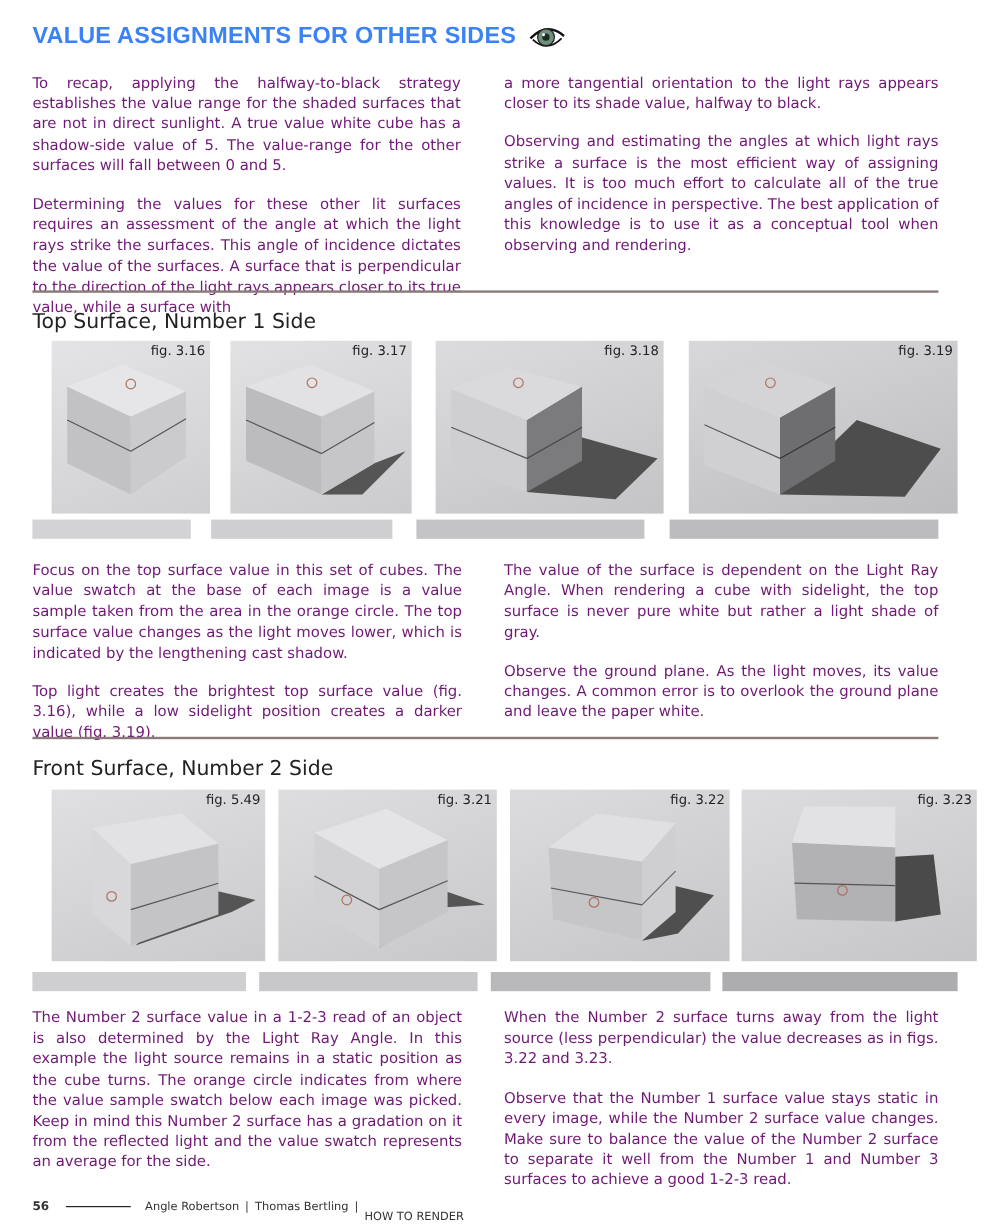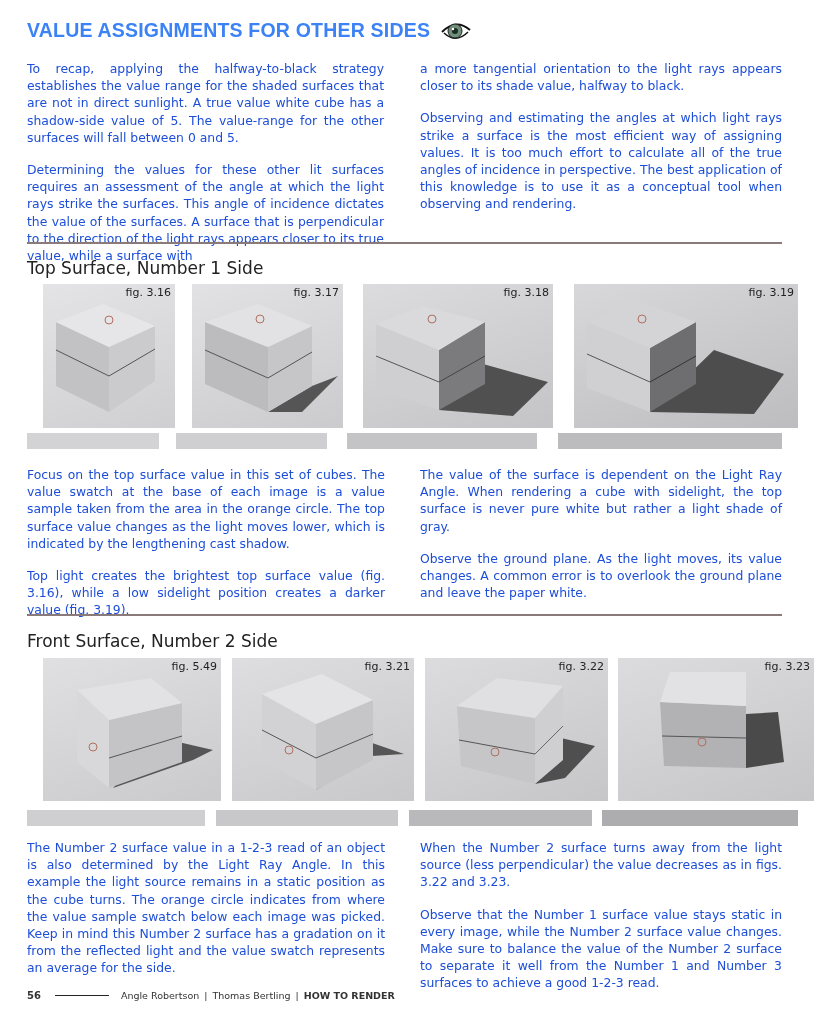--- a/index.html
+++ b/index.html
@@ -1,32 +1,32 @@
 <!DOCTYPE html>
 <html><head>
 <meta charset="utf-8">
 <style>
   html,body{margin:0;padding:0;background:#fff;}
   body{width:829px;height:1024px;position:relative;overflow:hidden;font-family:"DejaVu Sans","Liberation Sans",sans-serif;color:#222;}
   .title{position:absolute;left:27px;top:19px;font-family:"Liberation Sans",sans-serif;font-weight:bold;font-size:19.5px;letter-spacing:0.2px;color:#3b82f6;display:flex;align-items:center;gap:10px;}
   .eye{width:32px;height:22px;display:inline-block;}
-  .col{position:absolute;font-size:12.4px;line-height:17.2px;text-align:justify;color:#1d4ed8;}
+  .col{position:absolute;font-size:12.4px;line-height:17.2px;text-align:justify;color:#701a75;}
   .col p{margin:0 0 15px 0;}
   .rule{position:absolute;left:27px;width:755px;height:2px;background:#8a7a7a;}
   .section-h{position:absolute;left:27px;font-size:17px;color:#222;font-family:"DejaVu Sans",sans-serif;font-weight:normal;}
   .fig{position:absolute;}
   .fig .photo{position:absolute;left:16px;top:0;width:100%;overflow:hidden;background:#d9d9d9;}
   .fig .label{position:absolute;right:4px;top:2px;font-size:11px;color:#222;}
   .fig .swatch{position:absolute;left:0;width:100%;height:16px;}
   .fig svg{position:absolute;left:0;top:0;}
   .footer{position:absolute;left:27px;top:990px;font-size:9.5px;color:#333;display:flex;align-items:center;}
   .footer .pg{font-weight:bold;font-size:10px;margin-right:14px;}
   .footer .line{width:54px;height:1px;background:#222;margin-right:12px;}
   .footer .sep{margin:0 5px;}
-  .footer .book{font-weight:bold;}
+  .footer .book{font-weight:normal;margin-top:19px;}
 </style>
 </head>
 <body>
 
 <div class="title">
   <span>VALUE ASSIGNMENTS FOR OTHER SIDES</span>
   <svg class="eye" viewBox="0 0 32 22">
     <path d="M2 12 Q16 -2 30 10" fill="none" stroke="#111" stroke-width="2"></path>
     <path d="M4 13 Q16 24 28 12" fill="none" stroke="#111" stroke-width="1.5"></path>
     <circle cx="15" cy="11" r="7" fill="#6f8f7a" stroke="#222" stroke-width="1"></circle>

